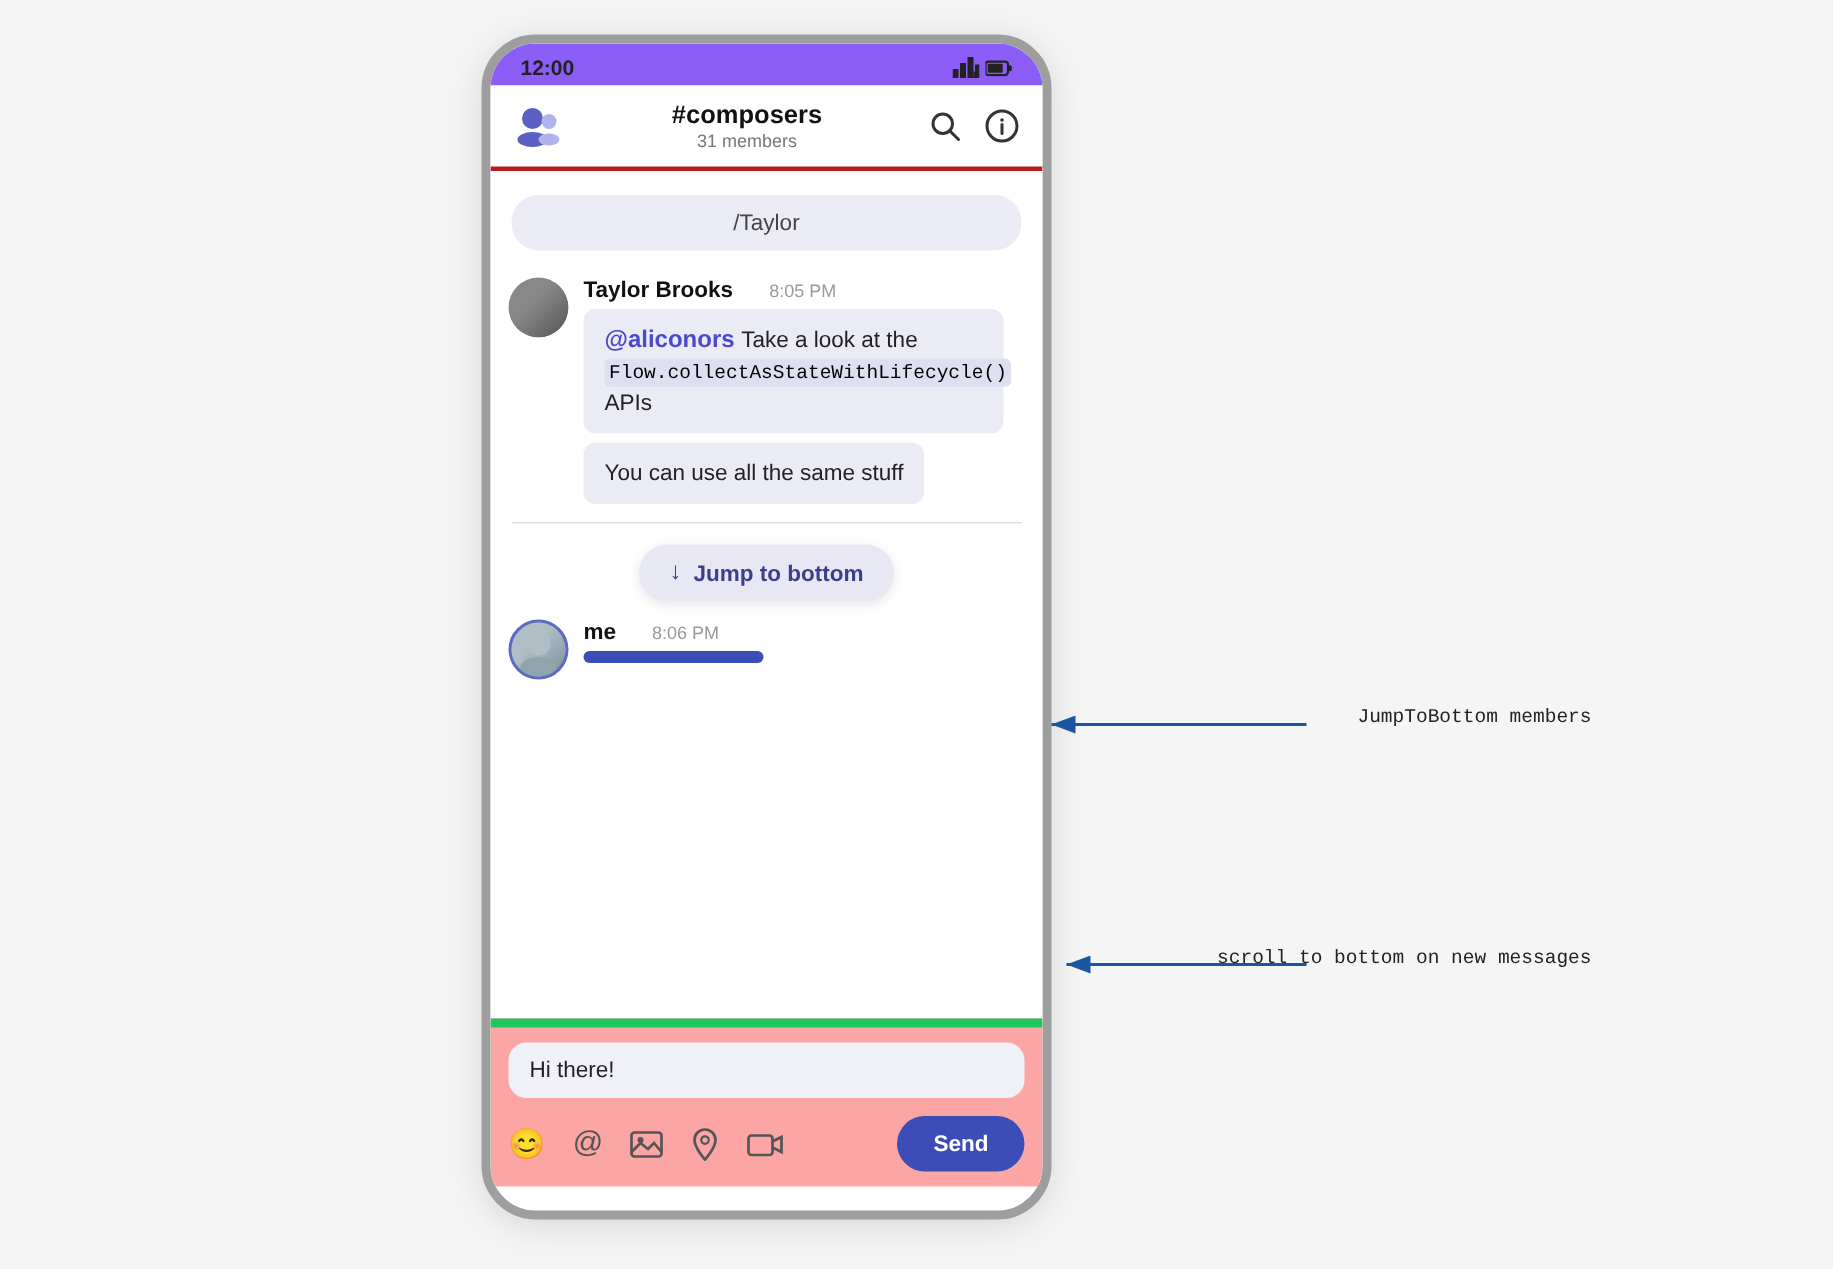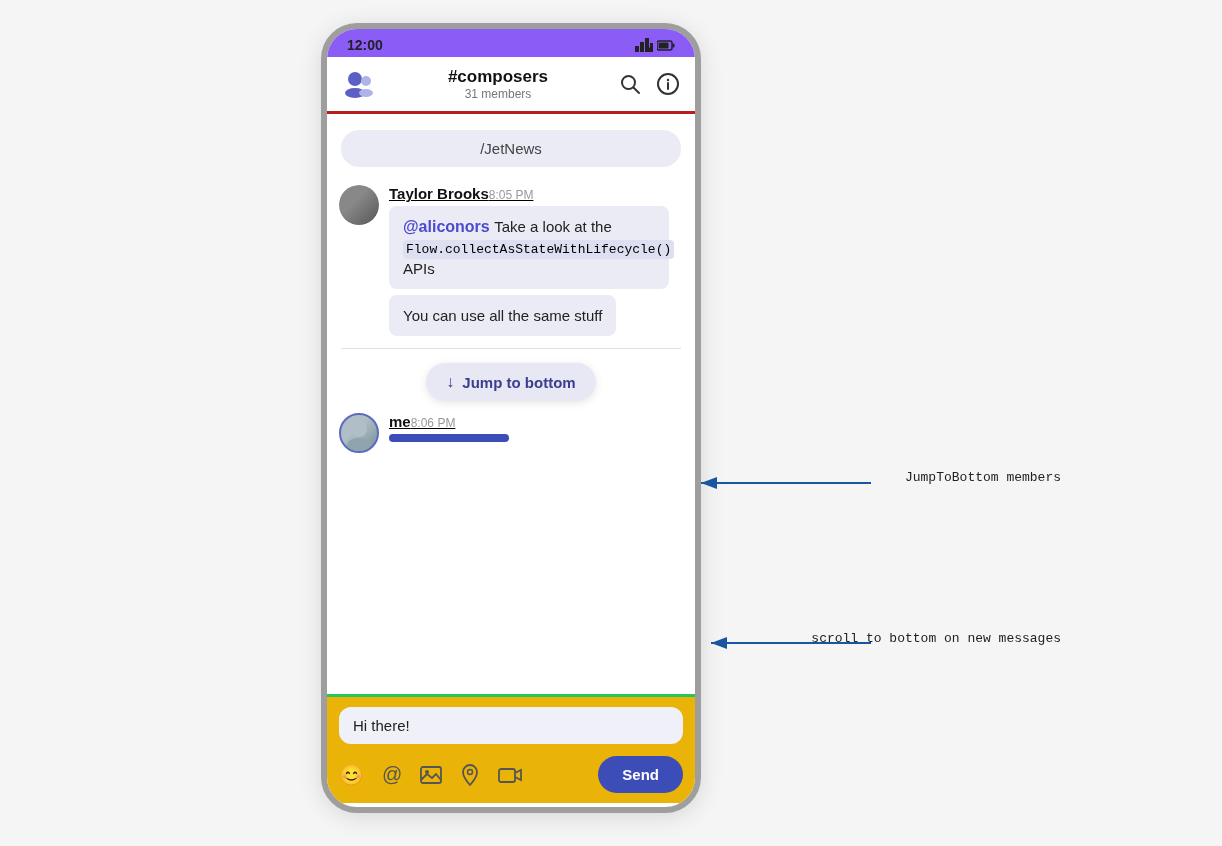--- a/index.html
+++ b/index.html
@@ -134,23 +134,22 @@
     .avatar-me {
       background: linear-gradient(135deg, #b0bec5 40%, #78909c 100%);
       border: 2px solid #5c6bc0;
     }
     .msg-content {
       flex: 1;
     }
     .msg-header {
       display: flex;
       align-items: baseline;
-      gap: 0;
+      gap: 24px;
       margin-bottom: 4px;
-      text-decoration: underline;
     }
     .msg-sender {
       font-size: 15px;
       font-weight: 700;
       color: #111;
     }
     .msg-sender.me {
       color: #111;
     }
     .msg-time {
@@ -223,25 +222,25 @@
     
     .divider-line {
       height: 1px;
       background: #e0e0e0;
       margin: 0 14px 8px;
     }
 
     
     .input-area {
       position: absolute;
-      bottom: 4px;
+      bottom: 16px;
       left: 0;
       right: 0;
-      background: #eab308;
-      border-top: 3px solid #22c55e;
+      background: #fca5a5;
+      border-top: 6px solid #22c55e;
     }
     .input-row {
       padding: 10px 12px 6px;
     }
     .text-input-box {
       width: 100%;
       background: #f0f0f8;
       border-radius: 12px;
       padding: 10px 14px;
       font-size: 15px;
@@ -364,21 +363,21 @@
             <line x1="12" y1="11" x2="12" y2="17" stroke="#333" stroke-width="2" stroke-linecap="round"></line>
             <circle cx="12" cy="8" r="1.2" fill="#333"></circle>
           </svg>
         </div>
       </div>
     </div>
 
     <div class="chat-area">
 
       <div class="jetnews-bubble">
-        <span>/JetNews</span>
+        <span>/Taylor</span>
       </div>
 
       <div class="msg-row">
         <div class="avatar">
           <div class="avatar-img-placeholder"></div>
         </div>
         <div class="msg-content">
           <div class="msg-header">
             <span class="msg-sender">Taylor Brooks</span>
             <span class="msg-time">8:05 PM</span>

